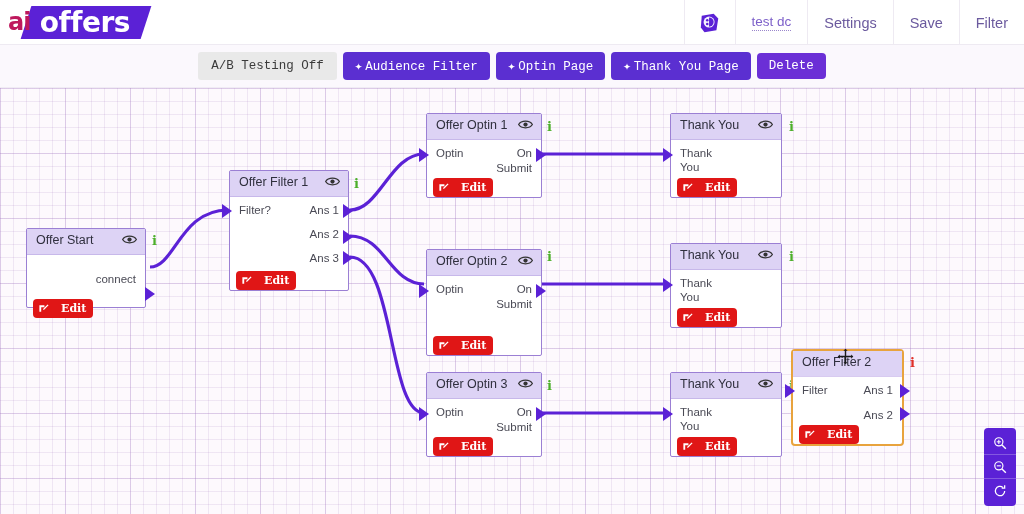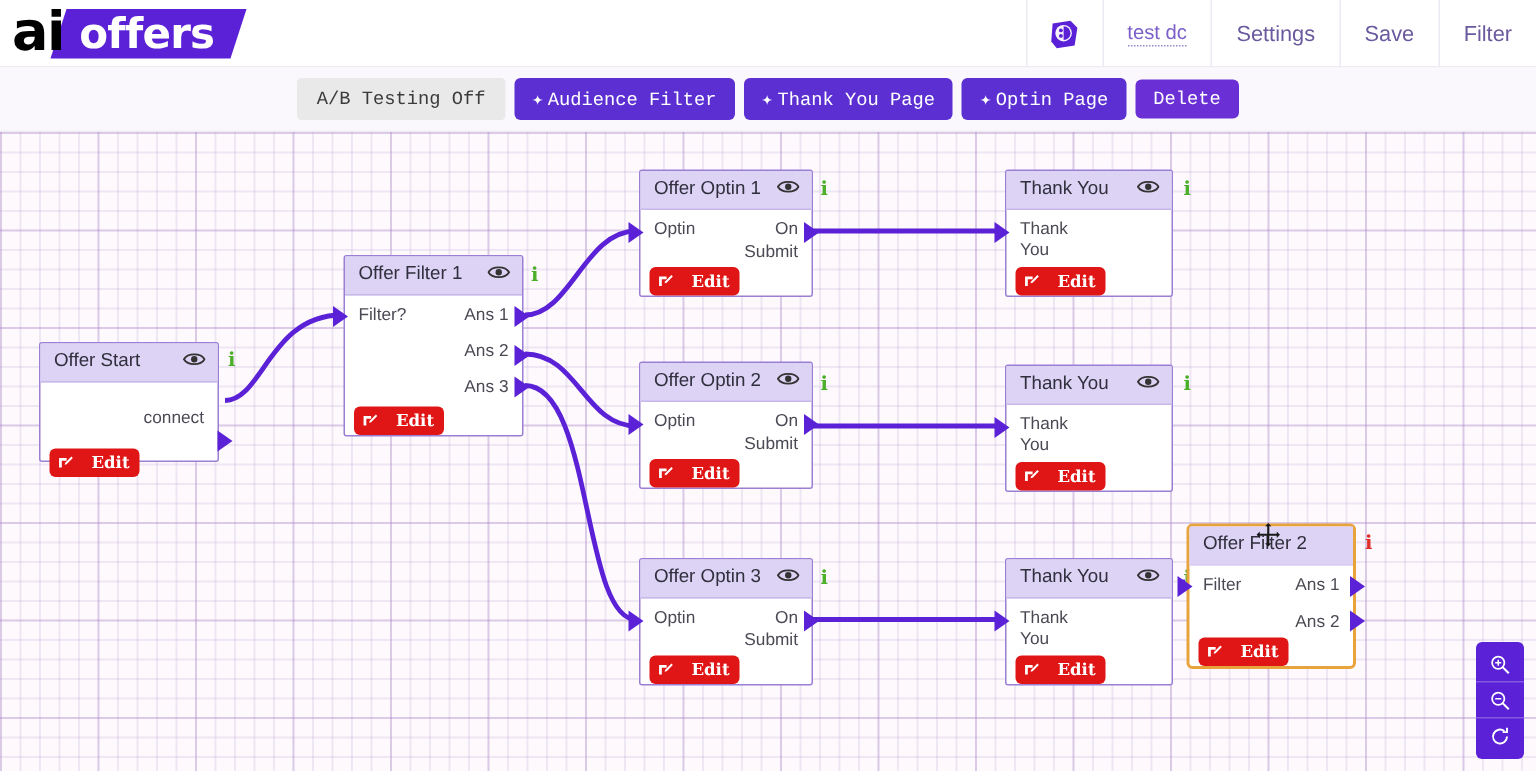--- a/index.html
+++ b/index.html
@@ -16,21 +16,21 @@
     position: absolute; left: 0; top: 0; width: 1024px; height: 45px;
     background: #ffffff;
     border-bottom: 1px solid #eeeaf2;
     display: flex; align-items: center;
   }
   .logo-wrap {
     position: absolute; left: 8px; top: 2px;
     display: flex; align-items: center; height: 40px;
   }
   .logo-ai {
-    font-size: 36px; font-weight: bold; color: #000000;
+    font-size: 24px; font-weight: bold; color: #be185d;
     letter-spacing: -1px; font-family: "DejaVu Sans", sans-serif;
     line-height: 30px;
     position: relative; z-index: 2; text-align: right;
   }
   .logo-offers {
     position: relative; margin-left: -4px;
     background: #5b21d6;
     transform: skewX(-18deg);
     padding: 2px 16px 2px 14px;
     height: 33px; display: flex; align-items: center;
@@ -216,22 +216,22 @@
       </div>
       <div class="hdr-cell">
         <span class="hdr-action">Filter</span>
       </div>
     </div>
   </div>
 
   <div class="toolbar">
     <button class="tb-btn tb-ab">A/B Testing Off</button>
     <button class="tb-btn tb-purple"><span class="tb-plus">✦</span><span>Audience Filter</span></button>
+    <button class="tb-btn tb-purple"><span class="tb-plus">✦</span><span>Optin Page</span></button>
     <button class="tb-btn tb-purple"><span class="tb-plus">✦</span><span>Thank You Page</span></button>
-    <button class="tb-btn tb-purple"><span class="tb-plus">✦</span><span>Optin Page</span></button>
     <button class="tb-btn tb-purple2">Delete</button>
   </div>
 
   <div class="canvas">
 
     <svg class="edges" viewBox="0 0 1024 426">
 
       <path d="M150,179 C175,179 180,122 228,122" stroke="#5b21d6" stroke-width="3.2" fill="none"></path>
 
       <path d="M350,122 C380,122 390,66 424,66" stroke="#5b21d6" stroke-width="3.2" fill="none"></path>
@@ -351,21 +351,21 @@
             <path d="M3 5 h11 v4 h-7 v10 h-4 z" fill="#ffffff"></path>
             <path d="M21 3 l2 2 l-9 9 l-3 1 l1 -3 z" fill="#ffffff"></path>
           </svg>
           <span>Edit</span>
         </button>
       </div>
       <div class="port-dot" style="left:-8px; top:34px;"></div>
     </div>
     <div class="info-icon info-green" style="left:789px; top:31px;">i</div>
 
-    <div class="node" style="left:426px; top:153px; width:116px; height:85px;">
+    <div class="node" style="left:426px; top:161px; width:116px; height:107px;">
       <div class="node-header">
         <span class="node-title">Offer Optin 2</span>
         <svg class="eye-icon" viewBox="0 0 24 24">
           <path d="M1 12 C5 5 19 5 23 12 C19 19 5 19 1 12 Z" fill="none" stroke="#333" stroke-width="2"></path>
           <circle cx="12" cy="12" r="3.4" fill="#333"></circle>
         </svg>
       </div>
       <div class="node-body">
         <div class="port-row" style="margin-top:6px;">
           <span class="port-in">Optin</span>

